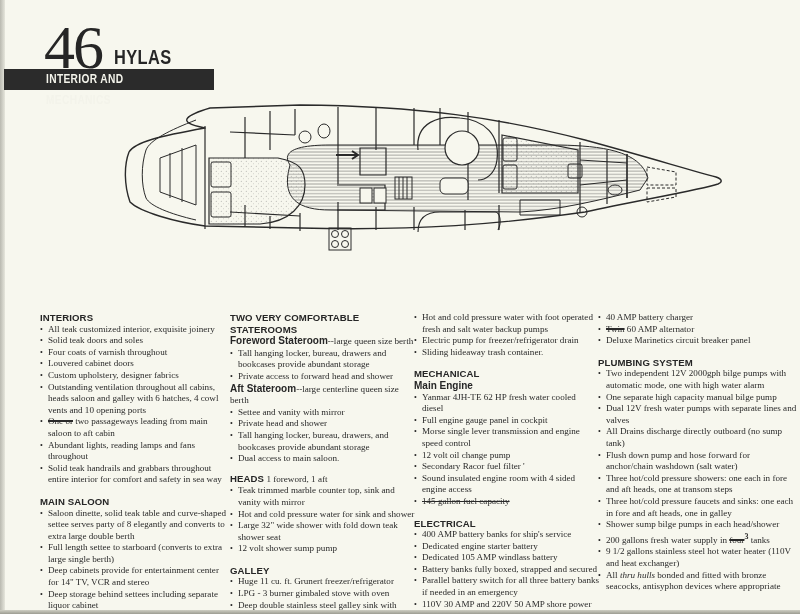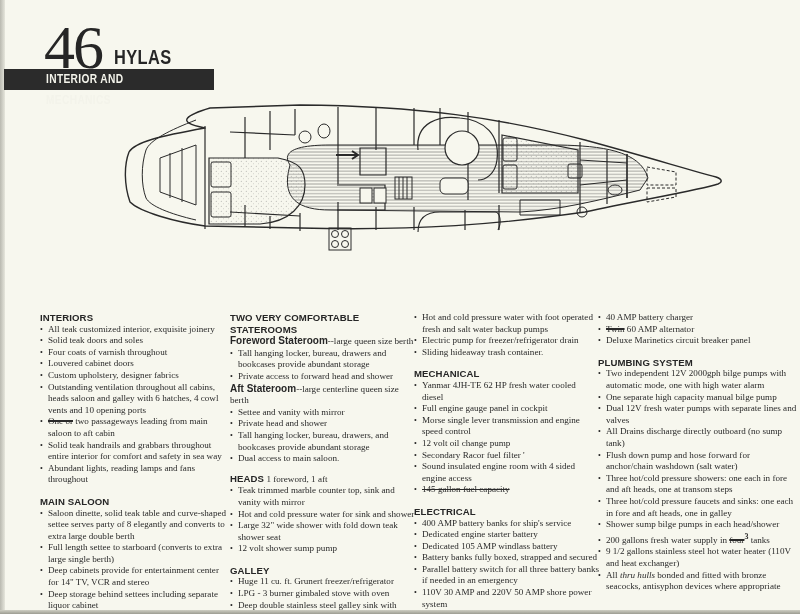--- a/index.html
+++ b/index.html
@@ -164,22 +164,22 @@
 <div class="col col1">
   <div class="h">INTERIORS</div>
   <ul>
     <li>All teak customized interior, exquisite joinery</li>
     <li>Solid teak doors and soles</li>
     <li>Four coats of varnish throughout</li>
     <li>Louvered cabinet doors</li>
     <li>Custom upholstery, designer fabrics</li>
     <li>Outstanding ventilation throughout all cabins, heads saloon and galley with 6 hatches, 4 cowl vents and 10 opening ports</li>
     <li><span class="scribble">One or</span><span> two passageways leading from main saloon to aft cabin</span></li>
+    <li>Abundant lights, reading lamps and fans throughout</li>
     <li>Solid teak handrails and grabbars throughout entire interior for comfort and safety in sea way</li>
-    <li>Abundant lights, reading lamps and fans throughout</li>
   </ul>
   <div class="gap"></div>
   <div class="h">MAIN SALOON</div>
   <ul>
     <li>Saloon dinette, solid teak table and curve-shaped settee serves party of 8 elegantly and converts to extra large double berth</li>
     <li>Full length settee to starboard (converts to extra large single berth)</li>
     <li>Deep cabinets provide for entertainment center for 14" TV, VCR and stereo</li>
     <li>Deep storage behind settees including separate liquor cabinet</li>
   </ul>
 </div>
@@ -216,20 +216,21 @@
 </div>
 
 <div class="col col3">
   <ul>
     <li>Hot and cold pressure water with foot operated fresh and salt water backup pumps</li>
     <li>Electric pump for freezer/refrigerator drain</li>
     <li>Sliding hideaway trash container.</li>
   </ul>
   <div class="gap"></div>
   <div class="h">MECHANICAL</div>
+  <div class="sub">Main Engine</div>
   <ul>
     <li>Yanmar 4JH-TE 62 HP fresh water cooled diesel</li>
     <li>Full engine gauge panel in cockpit</li>
     <li>Morse single lever transmission and engine speed control</li>
     <li>12 volt oil change pump</li>
     <li>Secondary Racor fuel filter '</li>
     <li>Sound insulated engine room with 4 sided engine access</li>
     <li class="strike">145 gallon fuel capacity</li>
   </ul>
   <div class="gap"></div>

